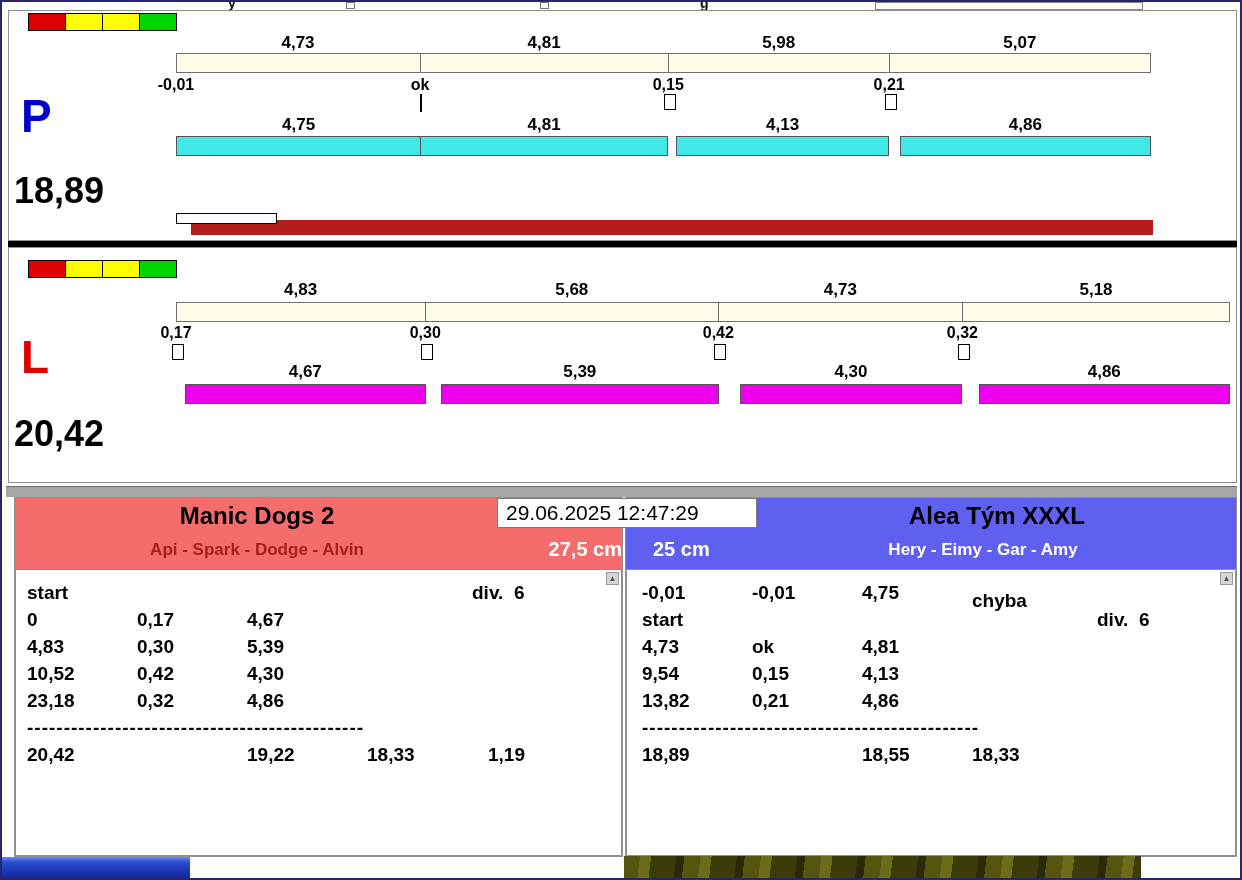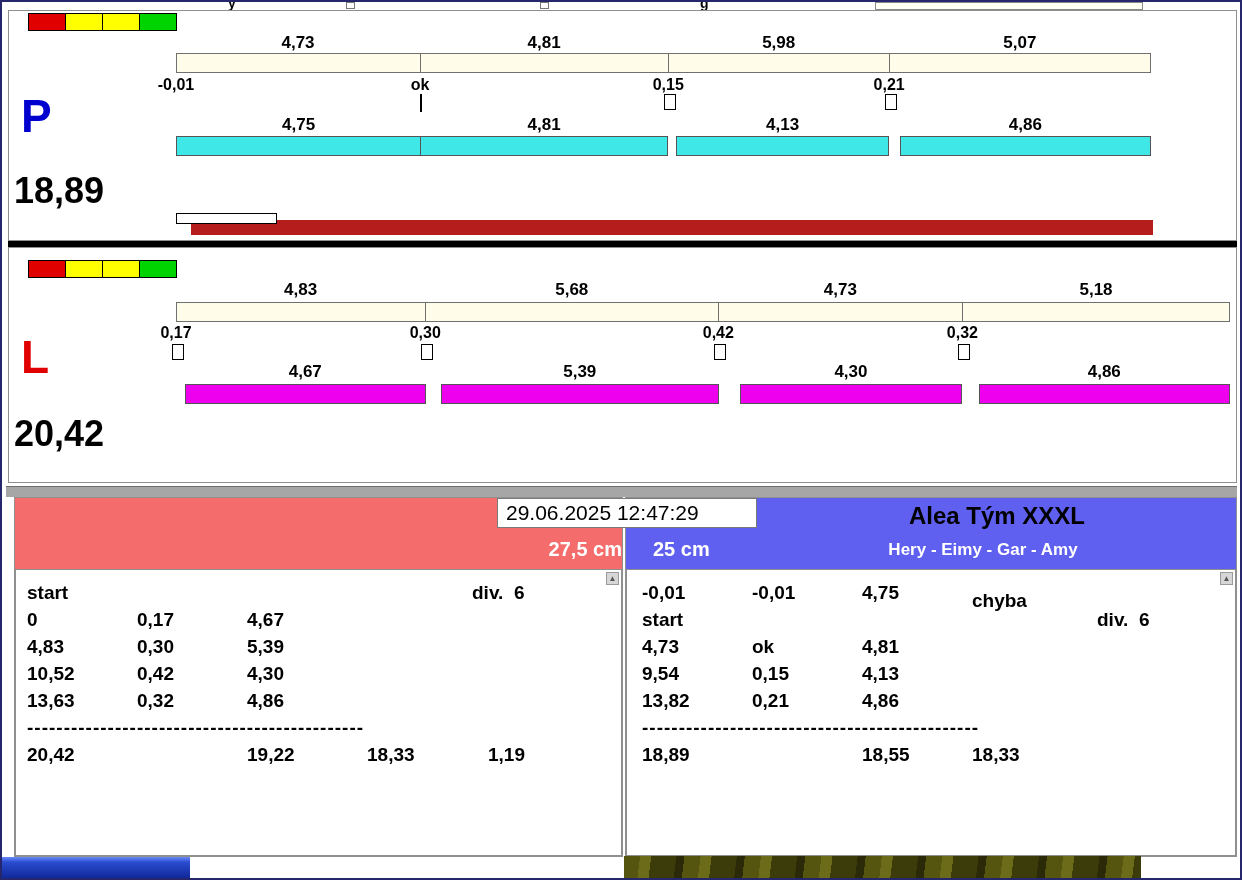--- a/index.html
+++ b/index.html
@@ -159,36 +159,38 @@
       <div class="seg-label" style="left: 841.928px; top: 114px;">4,30</div>
       <div class="bottom-seg" style="left: 970px; top: 136px; width: 251px; background: rgb(238, 0, 238);"></div>
       <div class="seg-label" style="left: 1095.28px; top: 114px;">4,86</div>
     </div>
 </section>
 
 <div class="gray-band"></div>
 
 <div class="team-panel" id="team-left">
   <div class="team-header" style="background: rgb(245, 108, 108);">
+    <div class="team-name">Manic Dogs 2</div>
+    <div class="team-dogs" style="color: rgb(165, 31, 31);">Api - Spark - Dodge - Alvin</div>
     <div class="jump-height">27,5 cm</div>
   </div>
   <div class="log-area" id="log-left">
     <div class="scroll-up">▲</div>
   <div class="log-cell" style="left: 11px; top: 12px;">start</div>
       <div class="log-cell" style="left: 456px; top: 12px;">div.  6</div>
       <div class="log-cell" style="left: 11px; top: 39px;">0</div>
       <div class="log-cell" style="left: 121px; top: 39px;">0,17</div>
       <div class="log-cell" style="left: 231px; top: 39px;">4,67</div>
       <div class="log-cell" style="left: 11px; top: 66px;">4,83</div>
       <div class="log-cell" style="left: 121px; top: 66px;">0,30</div>
       <div class="log-cell" style="left: 231px; top: 66px;">5,39</div>
       <div class="log-cell" style="left: 11px; top: 93px;">10,52</div>
       <div class="log-cell" style="left: 121px; top: 93px;">0,42</div>
       <div class="log-cell" style="left: 231px; top: 93px;">4,30</div>
-      <div class="log-cell" style="left: 11px; top: 120px;">13,63</div>
+      <div class="log-cell" style="left: 11px; top: 120px;">23,18</div>
       <div class="log-cell" style="left: 121px; top: 120px;">0,32</div>
       <div class="log-cell" style="left: 231px; top: 120px;">4,86</div>
       <div class="log-sep" style="left: 11px; top: 147px;">----------------------------------------------</div>
       <div class="log-cell" style="left: 11px; top: 174px;">20,42</div>
       <div class="log-cell" style="left: 231px; top: 174px;">19,22</div>
       <div class="log-cell" style="left: 351px; top: 174px;">18,33</div>
       <div class="log-cell" style="left: 472px; top: 174px;">1,19</div>
     </div>
 </div>
 

